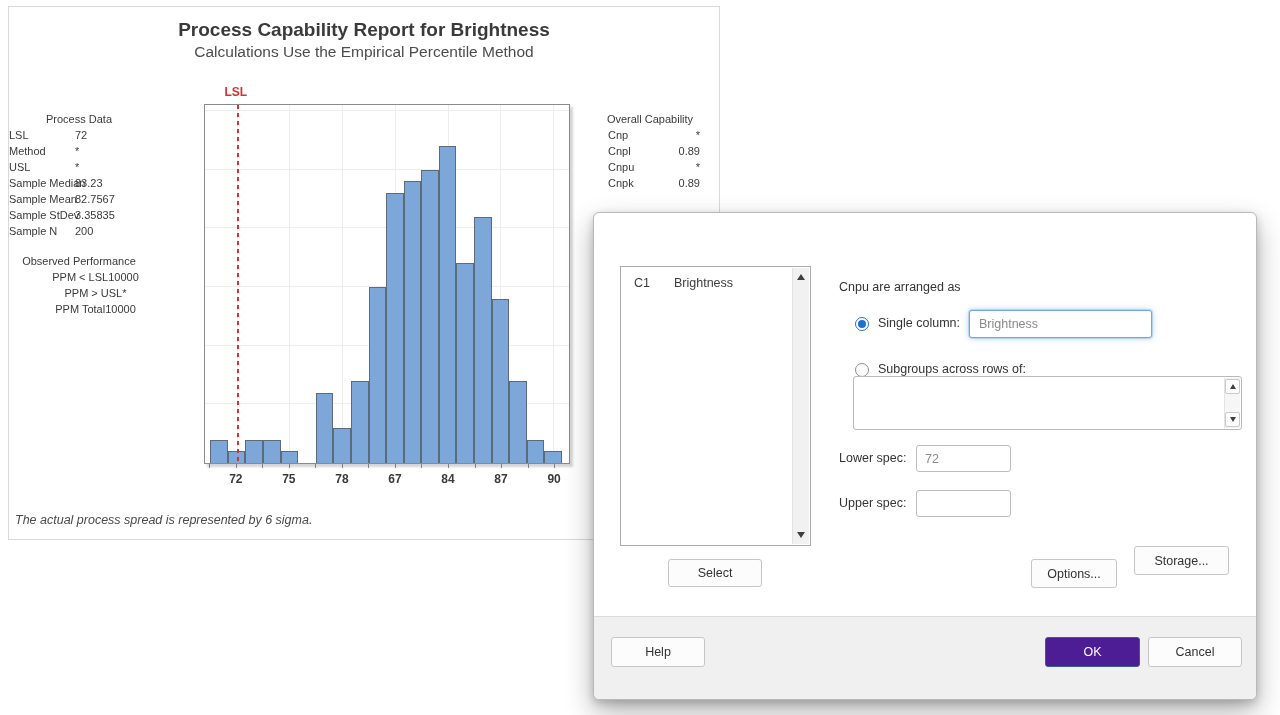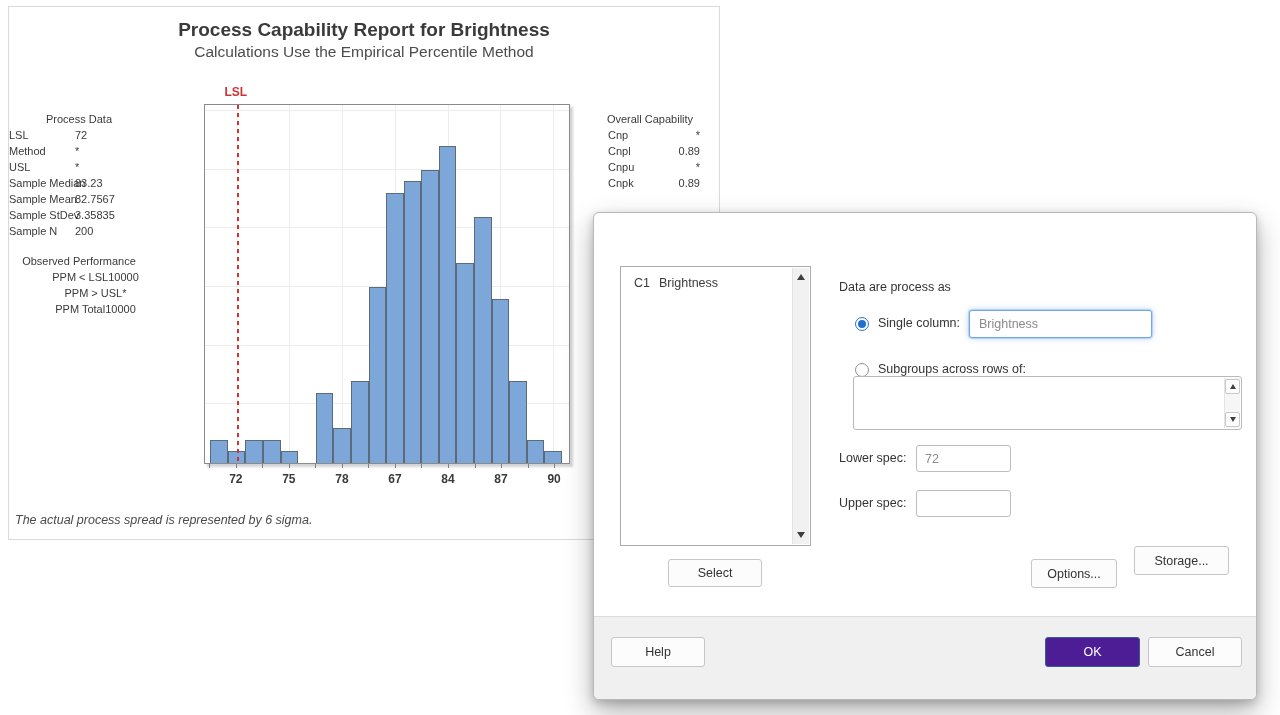--- a/index.html
+++ b/index.html
@@ -41,21 +41,21 @@
        border-radius:6px;box-sizing:border-box;
        box-shadow:0 12px 28px rgba(0,0,0,.30),0 3px 9px rgba(0,0,0,.18)}
   #dtitle{left:0;top:0;right:0;height:27px;background:linear-gradient(90deg,#e6eff8,#edf1ea);
           border-bottom:1px solid #d8d8d8;border-radius:6px 6px 0 0}
   #dtitle .t{position:absolute;left:11px;top:6px;font-size:12px;color:#2e2e2e}
   #dclose{position:absolute;right:13px;top:4px;font-size:14px;color:#3c3c3c}
 
   #lbox{left:26px;top:53px;width:189px;height:278px;border:1px solid #ababab;background:#fff}
   #lbitems{padding-top:9px}
   .lb-item{padding:0 0 3px 13px;font-size:12.5px;color:#3c3c3c;white-space:nowrap}
-  .lb-item .cid{margin-right:9px}
+  .lb-item .cid{margin-right:24px}
   #lbox .sb{position:absolute;top:1px;right:1px;bottom:1px;width:16px;background:#f1f1f1;border-left:1px solid #e2e2e2}
   .tri{width:0;height:0;position:absolute}
   .tri.up{border-left:4px solid transparent;border-right:4px solid transparent;border-bottom:6px solid #3f3f3f;left:4px;top:6px}
   .tri.down{border-left:4px solid transparent;border-right:4px solid transparent;border-top:6px solid #3f3f3f;left:4px;bottom:6px}
 
   .btn{position:absolute;background:#fcfcfc;border:1px solid #c6c6c6;border-radius:3px;
        font-size:12.5px;color:#333;display:flex;align-items:center;justify-content:center;box-sizing:border-box}
   #selectbtn{left:74px;top:346px;width:94px;height:28px}
 
   .dlabel{font-size:12.5px;color:#333;white-space:nowrap}
@@ -247,21 +247,21 @@
     <div id="lbitems">
         <div class="lb-item"><span class="cid">C1</span><span>Brightness</span></div>
       </div>
     <div class="sb">
       <div class="tri up"></div>
       <div class="tri down"></div>
     </div>
   </div>
   <div id="selectbtn" class="btn">Select</div>
 
-  <div id="lbl-arranged" class="abs dlabel">Data are process as</div>
+  <div id="lbl-arranged" class="abs dlabel">Cnpu are arranged as</div>
 
   <div id="radio1" class="abs radio on">
       <div class="dot"></div>
     </div>
   <div id="lbl-single" class="abs dlabel">Single column:</div>
   <input id="inp-single" class="abs" value="Brightness" style="">
 
   <div id="radio2" class="abs radio"></div>
   <div id="lbl-sub" class="abs dlabel">Subgroups across rows of:</div>
   <div id="ta" class="abs">

